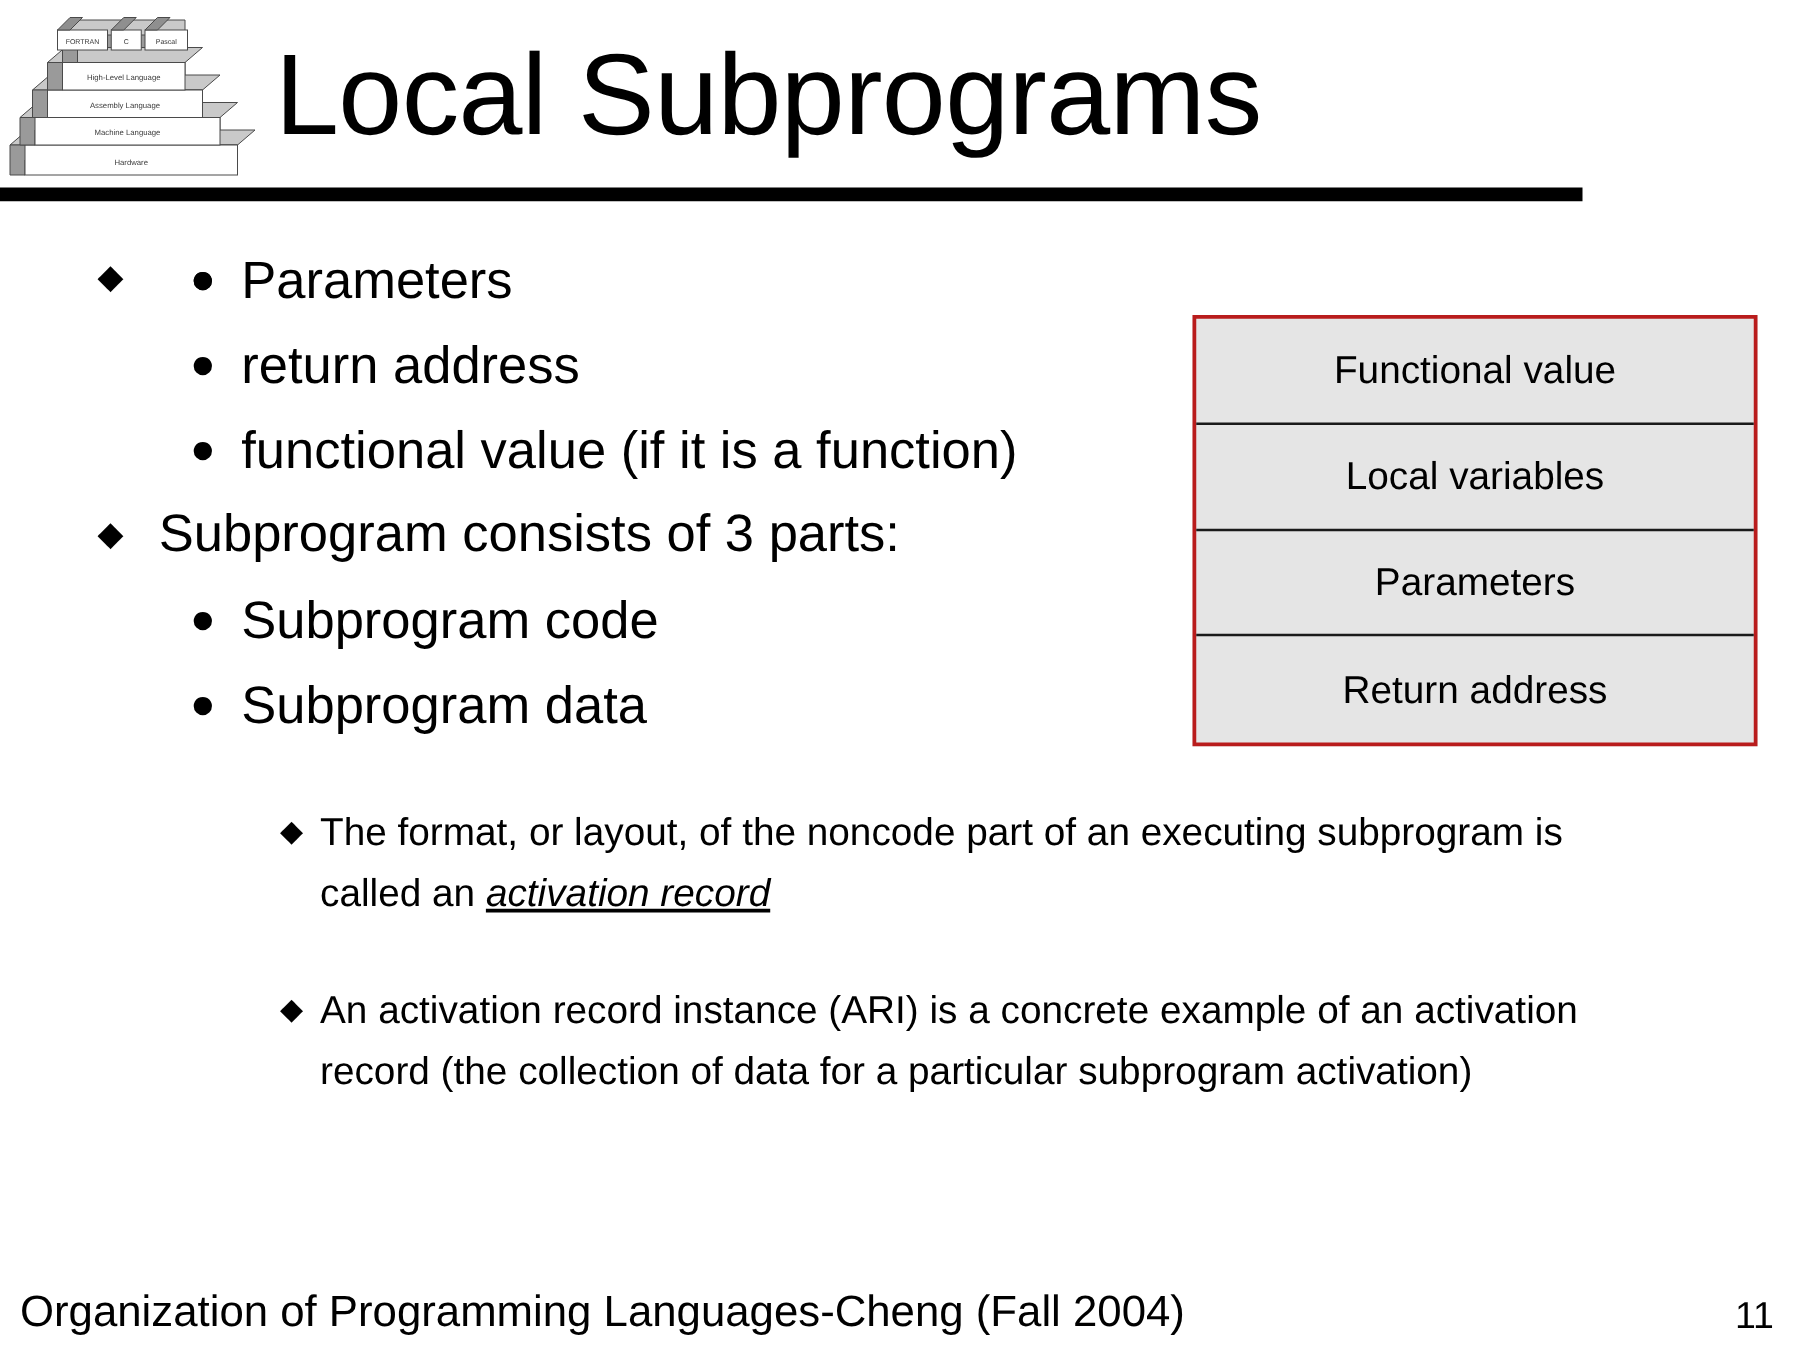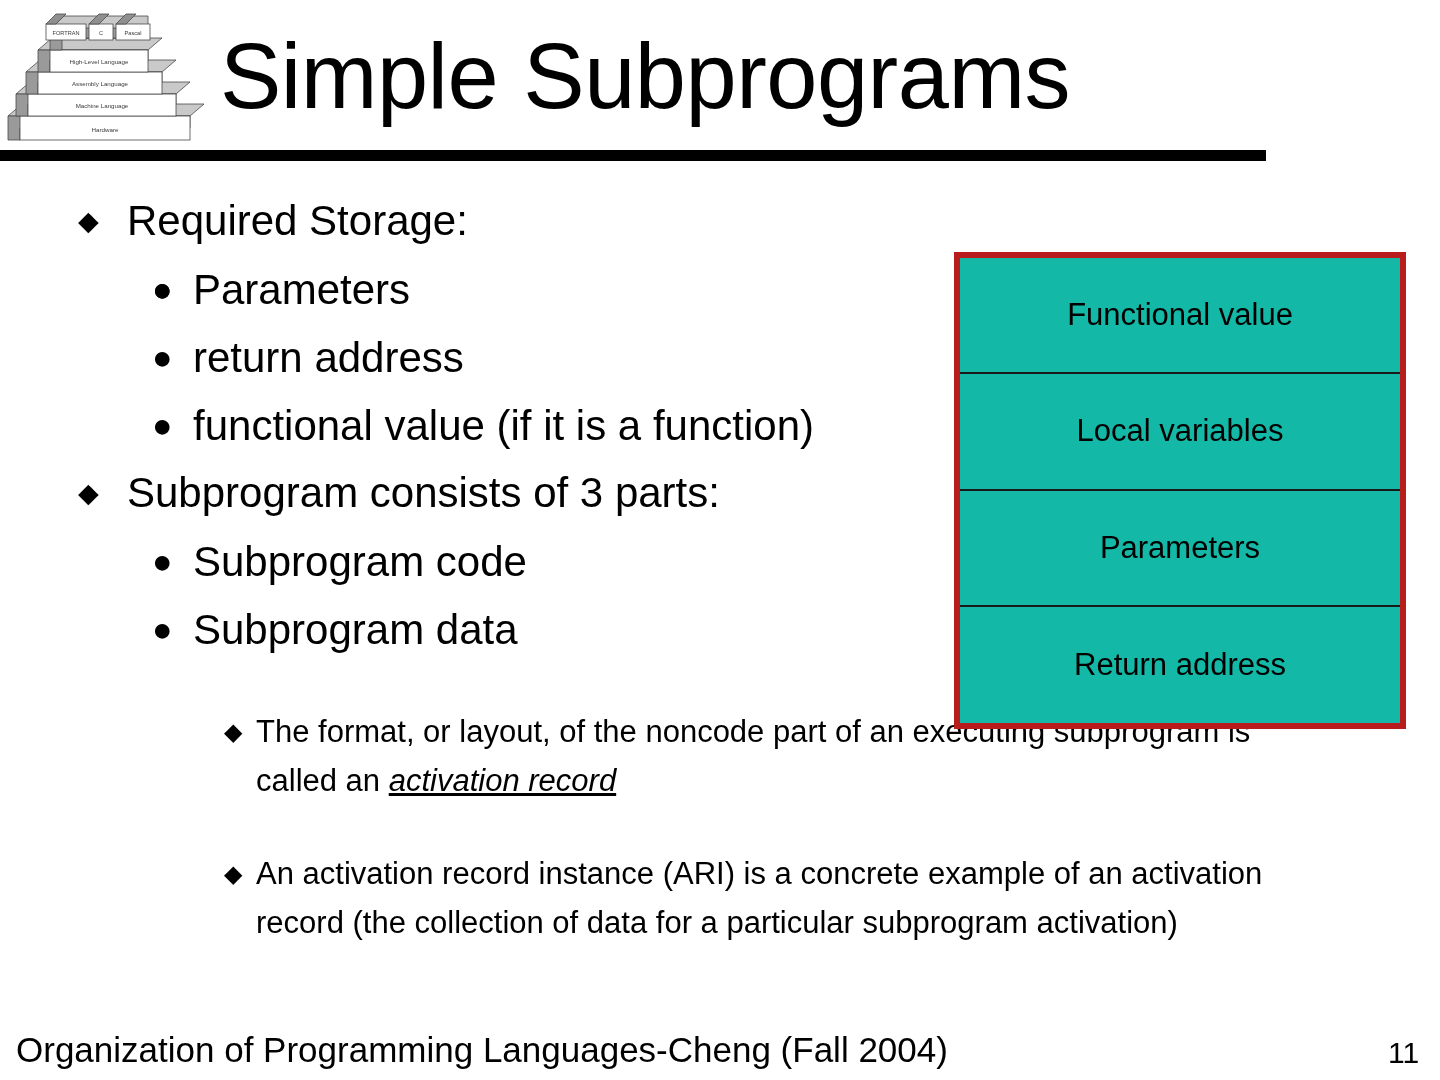--- a/index.html
+++ b/index.html
@@ -108,24 +108,24 @@
     font-style: italic;
     text-decoration: underline;
   }
 
   
   #ar-diagram {
     position: absolute;
     left: 954px;
     top: 252px;
     width: 452px;
-    height: 477px;
-    border: 6px solid #b91c1c;
+    height: 345px;
+    border: 3px solid #b91c1c;
     box-sizing: border-box;
-    background: #14b8a6;
+    background: #e5e5e5;
   }
   #ar-diagram .ar-row {
     height: 25%;
     box-sizing: border-box;
     display: flex;
     align-items: center;
     justify-content: center;
     font-size: 31px;
     border-bottom: 2px solid #1a1a1a;
     font-family: "Liberation Sans", sans-serif;
@@ -189,29 +189,28 @@
 
       <rect x="112" y="20" width="34" height="16" fill="#ffffff" stroke="#4a4a4a" stroke-width="0.8"></rect>
       <text x="129" y="31" font-size="5.6" text-anchor="middle" fill="#3a3a3a" font-family="'Liberation Sans',sans-serif">Pascal</text>
 
       <polygon points="42,20 52,10 62,10 52,20" fill="#8f8f8f" stroke="#4a4a4a" stroke-width="0.8"></polygon>
       <polygon points="85,20 95,10 105,10 95,20" fill="#8f8f8f" stroke="#4a4a4a" stroke-width="0.8"></polygon>
       <polygon points="112,20 122,10 132,10 122,20" fill="#8f8f8f" stroke="#4a4a4a" stroke-width="0.8"></polygon>
     </svg>
   </div>
 
-  <div id="title">Simple Subprograms</div>
+  <div id="title">Local Subprograms</div>
 
   <div id="divider"></div>
 
   <div id="body">
 
     <div class="bullet lvl1">
       <span class="marker">◆</span>
-      <span class="txt">Required Storage:</span>
     </div>
 
     <div class="bullet lvl2">
       <span class="marker">●</span>
     </div>
 
     <div class="bullet lvl2">
       <span class="marker">●</span>
       <span class="txt">Parameters</span>
     </div>

